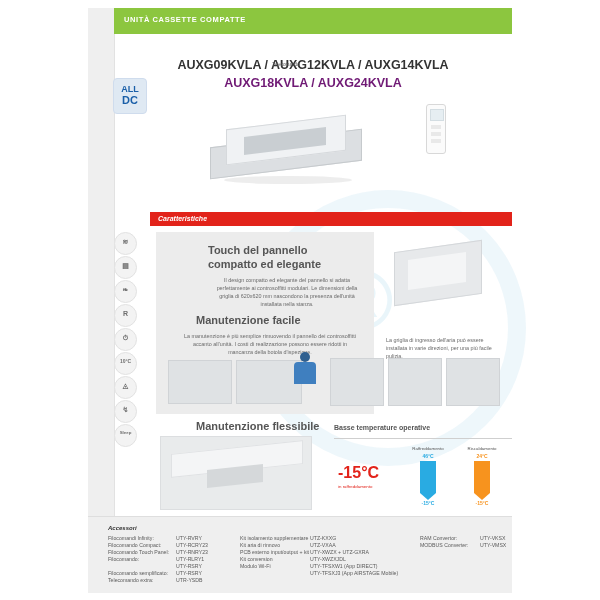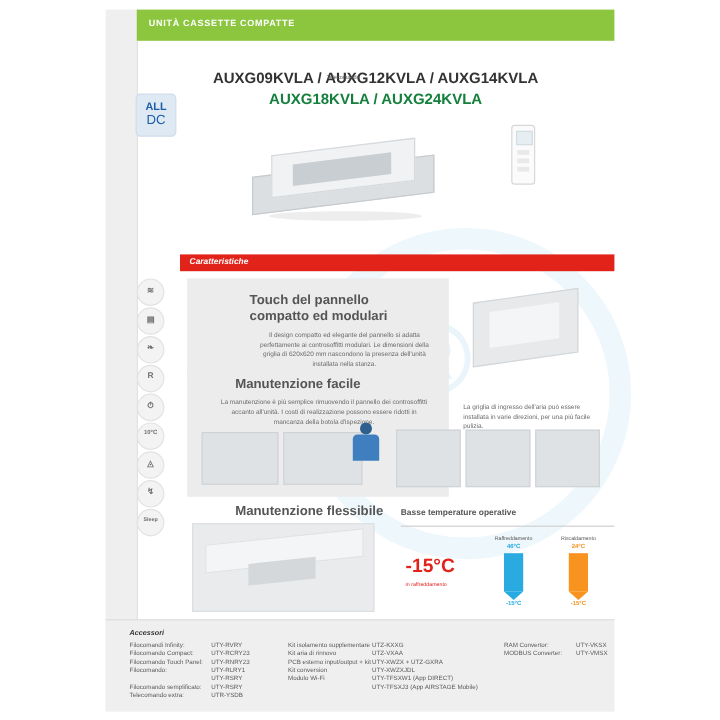--- a/index.html
+++ b/index.html
@@ -5,25 +5,25 @@
   html,body{margin:0;padding:0;background:#000;}
   body{width:600px;height:600px;font-family:"Liberation Sans",sans-serif;overflow:hidden;}
   .page{position:relative;width:600px;height:600px;background:#ffffff;}
   .sheet{position:absolute;left:88px;top:8px;width:424px;height:584px;background:#ffffff;overflow:hidden;}
   .leftbar{position:absolute;left:88px;top:8px;width:26px;height:584px;background:#efefef;border-right:1px solid #e2e2e2;}
   
   .hdr{position:absolute;left:114px;top:8px;width:398px;height:26px;background:#8cc63f;}
   .hdr .t{position:absolute;left:10px;top:7px;font-size:7.5px;letter-spacing:.6px;color:#ffffff;font-weight:bold;}
   
   .title1{position:absolute;left:114px;top:58px;width:398px;text-align:center;font-size:12.5px;font-weight:bold;color:#333;}
-  .title2{position:absolute;left:114px;top:76px;width:398px;text-align:center;font-size:12.5px;font-weight:bold;color:#15803d;}
+  .title2{position:absolute;left:114px;top:76px;width:398px;text-align:center;font-size:12.5px;font-weight:bold;color:#701a75;}
   
   .alldc{position:absolute;left:113px;top:78px;width:32px;height:34px;background:#dfe9f3;border-radius:4px;border:1px solid #cfdced;}
   .alldc b{display:block;text-align:center;color:#1a5fa8;font-size:9px;font-weight:bold;line-height:11px;margin-top:5px;}
-  .alldc i{display:block;text-align:center;color:#1a5fa8;font-size:11px;font-weight:normal;font-style:normal;line-height:11px;}
+  .alldc i{display:block;text-align:center;color:#1a5fa8;font-size:11px;font-weight:bold;font-style:normal;line-height:11px;}
   
   .hero{position:absolute;left:150px;top:96px;width:330px;height:112px;}
   .cass{position:absolute;left:60px;top:14px;width:150px;height:74px;}
   .cass .panel{position:absolute;left:0;top:28px;width:150px;height:30px;background:#dcdfe2;transform:skewY(-7deg);border:1px solid #c6cacd;}
   .cass .panel2{position:absolute;left:16px;top:12px;width:118px;height:34px;background:#f0f2f4;transform:skewY(-7deg);border:1px solid #d6d9dc;}
   .cass .grill{position:absolute;left:34px;top:22px;width:82px;height:18px;background:#c9ced2;transform:skewY(-7deg);}
   .cass .shadow{position:absolute;left:14px;top:66px;width:128px;height:8px;background:#ededed;border-radius:50%;}
   .remote{position:absolute;left:276px;top:8px;width:18px;height:48px;background:#fbfbfb;border:1px solid #d8d8d8;border-radius:3px;}
   .remote .scr{position:absolute;left:3px;top:4px;width:12px;height:10px;background:#e6eef2;border:1px solid #d3dde2;}
   .remote .b1{position:absolute;left:4px;top:20px;width:10px;height:4px;background:#e9e9e9;}
@@ -135,21 +135,21 @@
     <div class="ic" style="left:0;top:168px">
         <em>↯</em>
       </div>
     <div class="ic" style="left:0;top:192px">
         <em style="font-size:4.4px">Sleep</em>
       </div>
   </div>
 
   <div class="panelg" style="left:156px;top:232px;width:218px;height:84px"></div>
   <div class="h2" style="left:208px;top:244px">Touch del pannello</div>
-  <div class="h2" style="left:208px;top:258px">compatto ed modulari</div>
+  <div class="h2" style="left:208px;top:258px">compatto ed elegante</div>
   <div class="p" style="left:212px;top:276px;width:150px;text-align:center">Il design compatto ed elegante del pannello si adatta perfettamente ai controsoffitti modulari. Le dimensioni della griglia di 620x620 mm nascondono la presenza dell'unità installata nella stanza.</div>
   <div class="designimg">
     <div class="dcube"></div>
     <div class="dcube2"></div>
   </div>
 
   <div class="panelg" style="left:156px;top:306px;width:218px;height:108px"></div>
   <div class="h2" style="left:196px;top:314px">Manutenzione facile</div>
   <div class="p" style="left:180px;top:332px;width:180px;text-align:center">La manutenzione è più semplice rimuovendo il pannello dei controsoffitti accanto all'unità. I costi di realizzazione possono essere ridotti in mancanza della botola d'ispezione.</div>
   <div class="p" style="left:386px;top:336px;width:116px">La griglia di ingresso dell'aria può essere installata in varie direzioni, per una più facile pulizia.</div>

